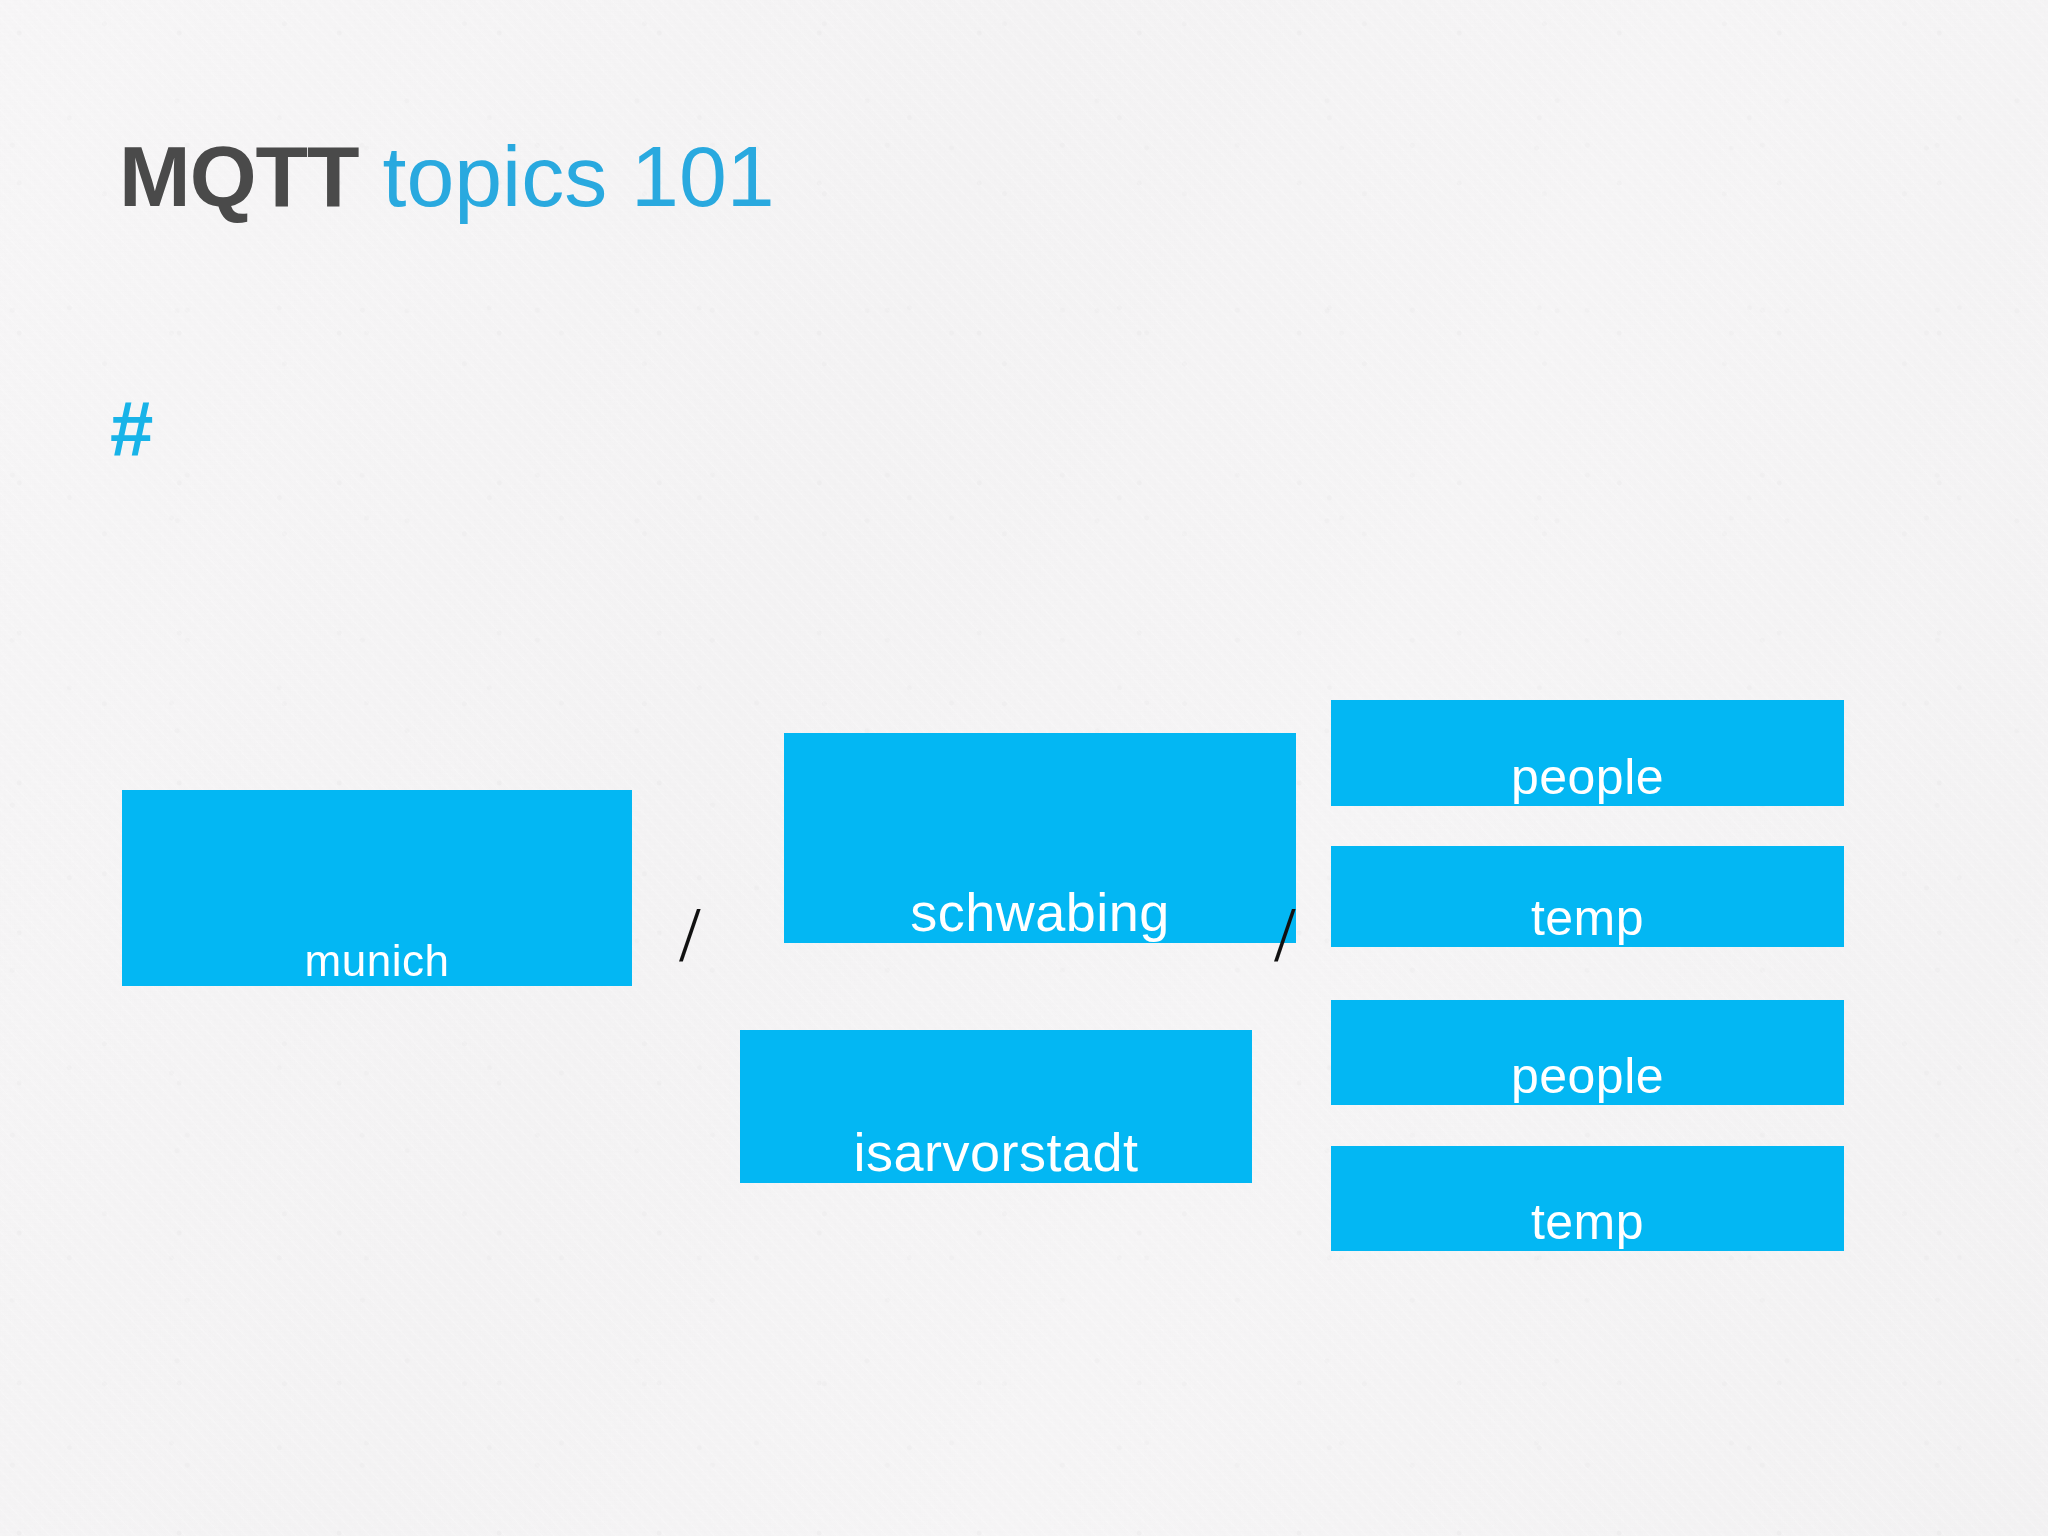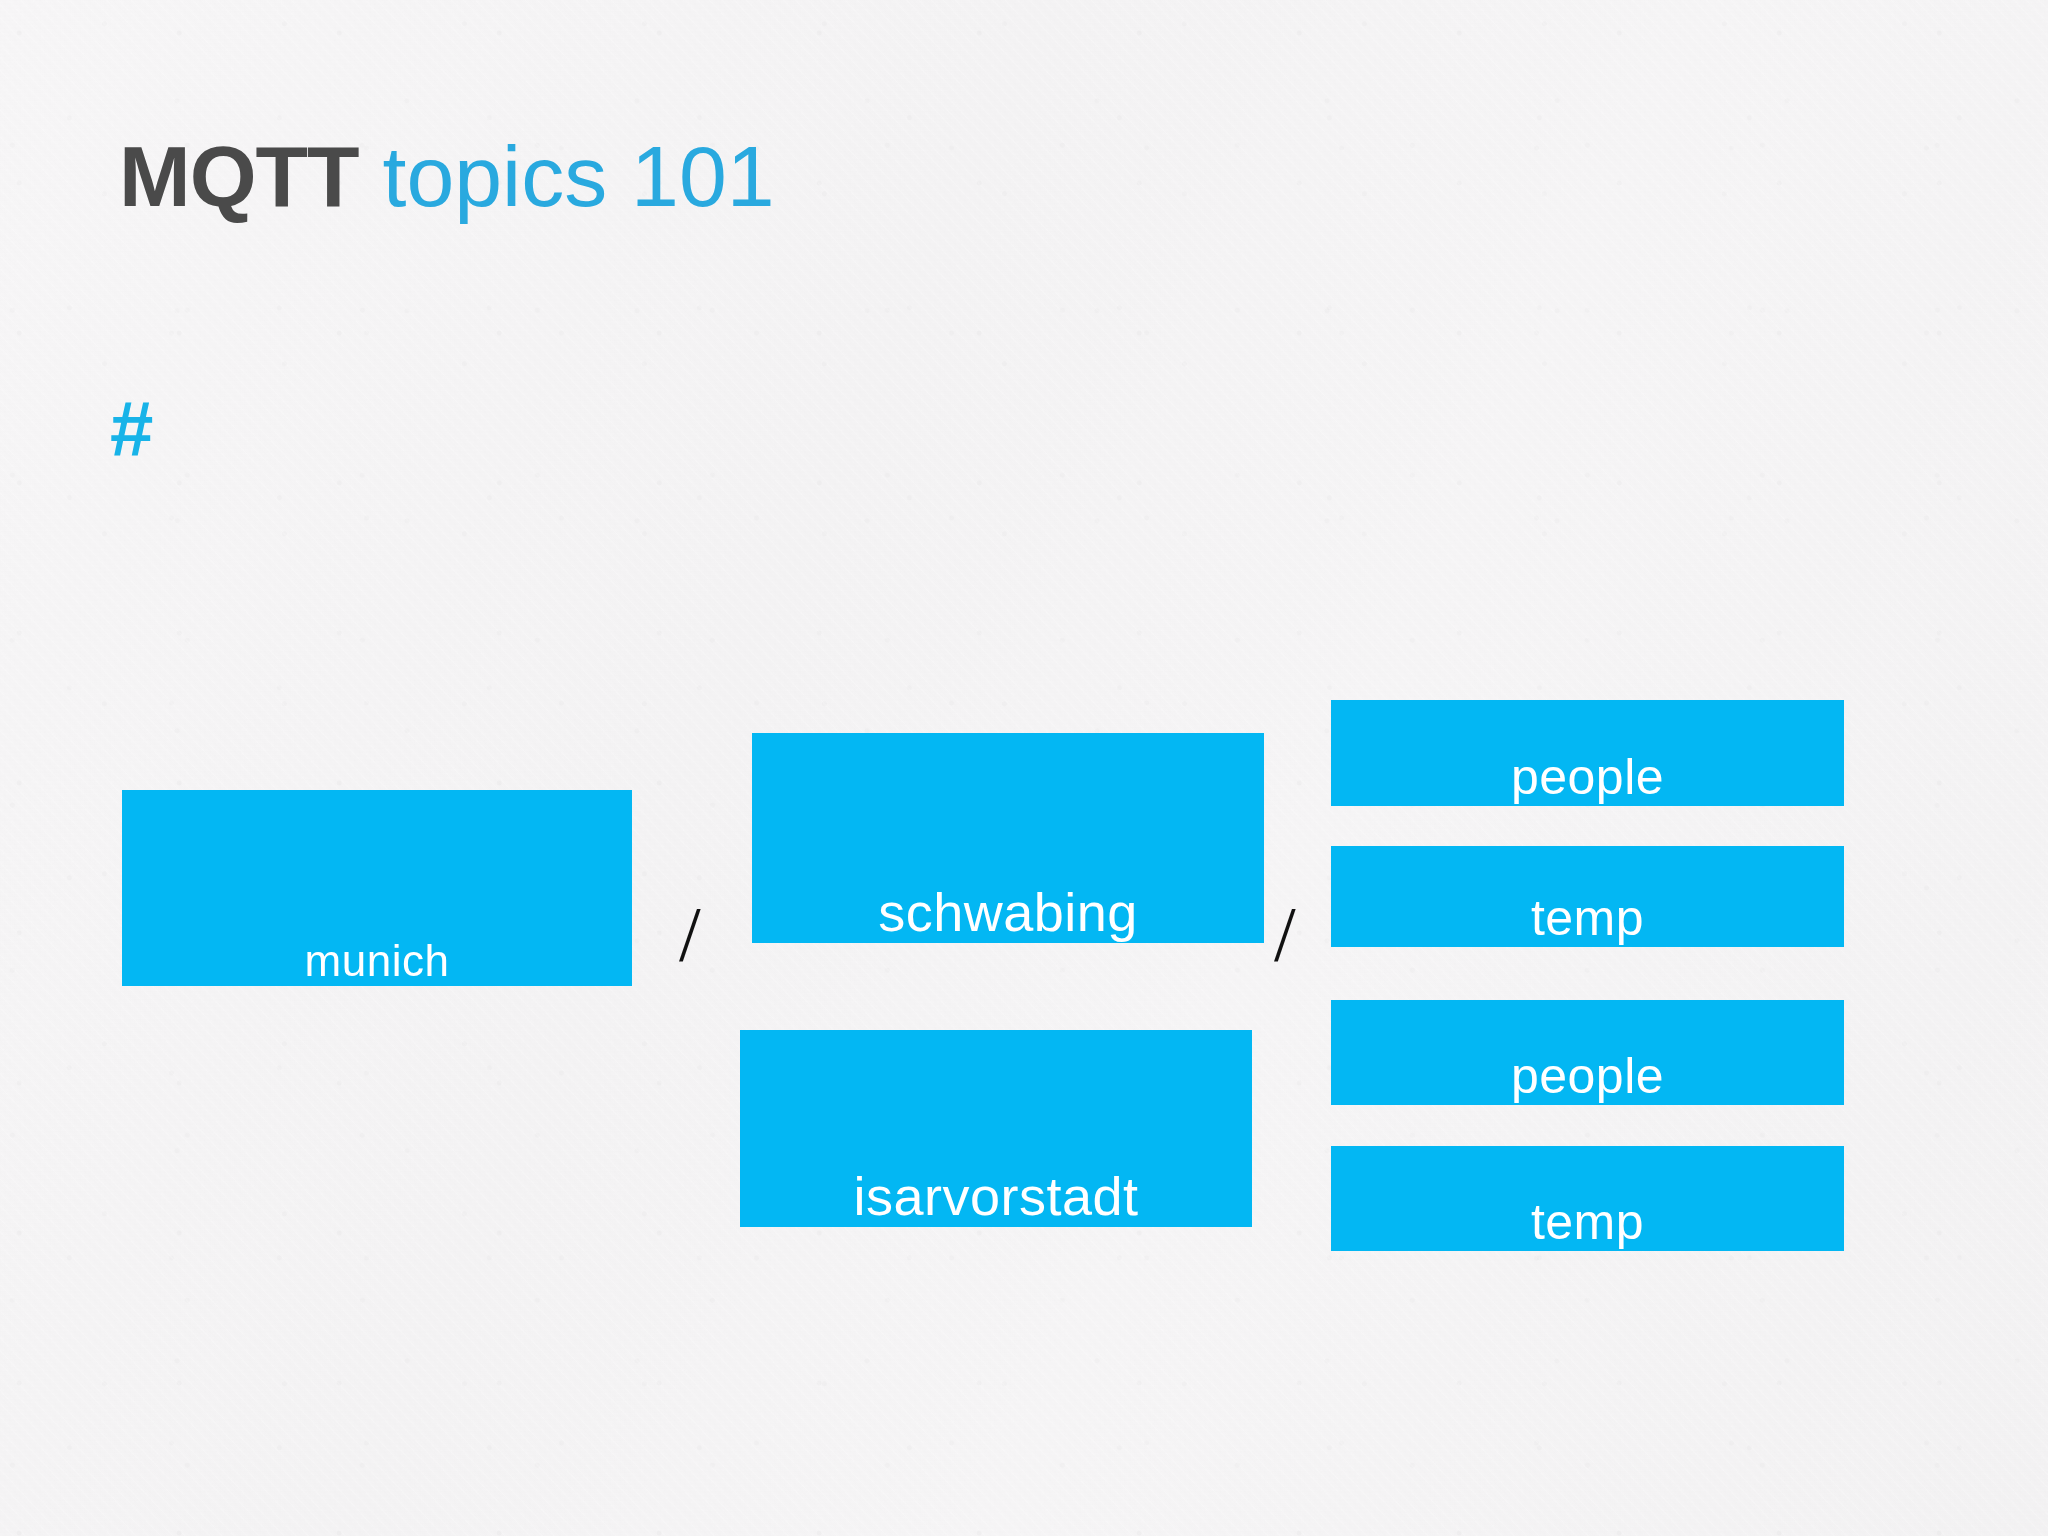--- a/index.html
+++ b/index.html
@@ -95,22 +95,22 @@
     box-sizing: border-box;
   }
   .node-label {
     display: block;
     font-weight: 300;
   }
 
   
   .n-munich      { left: 122px;  top: 790px;  width: 510px;  height: 196px; font-size: 44px; }
   
-  .n-schwabing   { left: 752px;  top: 733px;  width: 512px;  height: 210px; font-size: 54px; }
-  .n-isarvorstadt{ left: 740px;  top: 1030px; width: 512px;  height: 197px; font-size: 54px; }
+  .n-schwabing   { left: 784px;  top: 733px;  width: 512px;  height: 210px; font-size: 54px; }
+  .n-isarvorstadt{ left: 740px;  top: 1030px; width: 512px;  height: 153px; font-size: 54px; }
   
   .n-people-1    { left: 1331px; top: 700px;  width: 513px;  height: 106px; font-size: 50px; }
   .n-temp-1      { left: 1331px; top: 846px;  width: 513px;  height: 101px; font-size: 50px; }
   .n-people-2    { left: 1331px; top: 1000px; width: 513px;  height: 105px; font-size: 50px; }
   .n-temp-2      { left: 1331px; top: 1146px; width: 513px;  height: 105px; font-size: 50px; }
 
   
   .sep {
     position: absolute;
     color: #111111;

